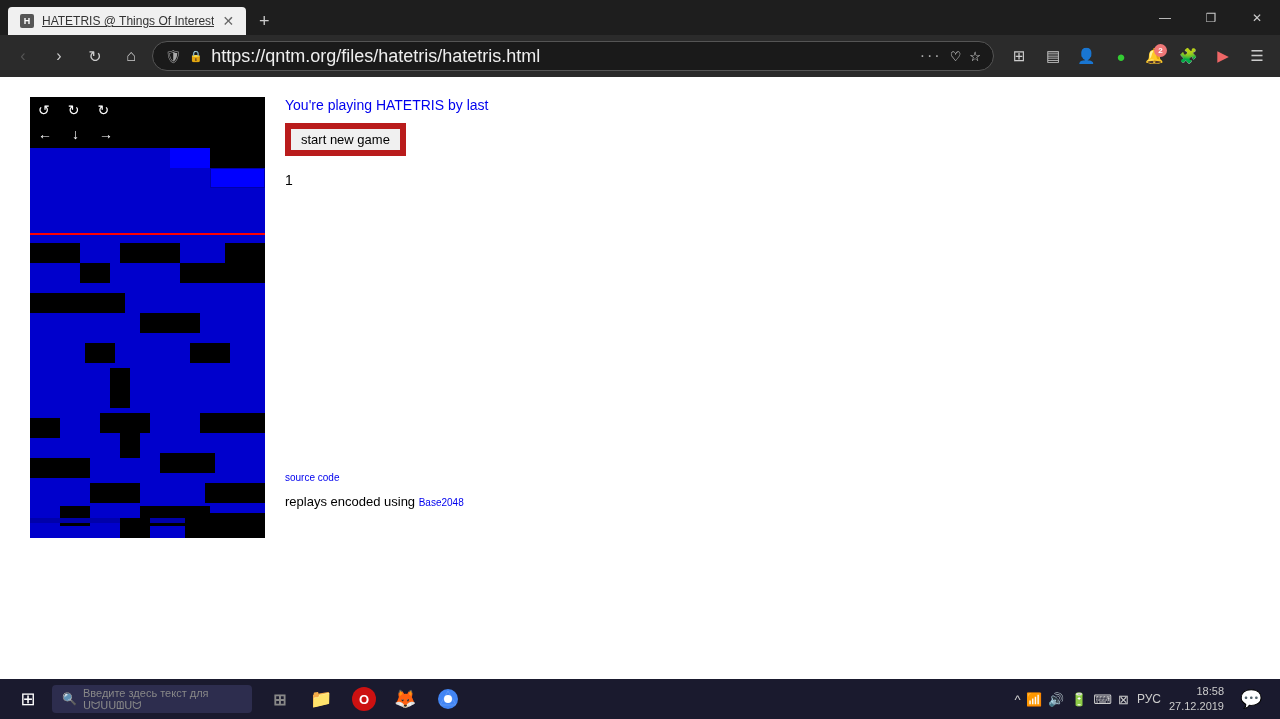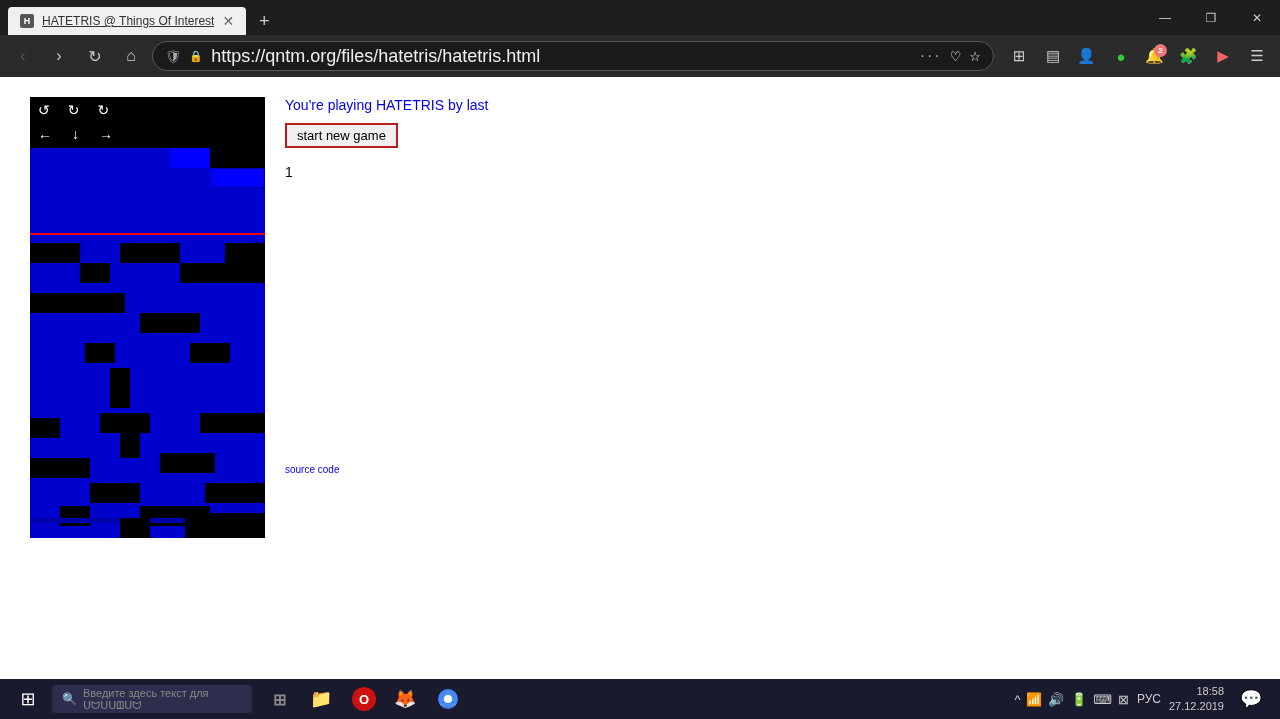--- a/index.html
+++ b/index.html
@@ -251,21 +251,21 @@
       text-decoration: none;
       font-size: 14px;
       display: block;
       margin-bottom: 10px;
     }
 
     .btn {
       display: inline-block;
       padding: 3px 10px;
       background: #f0f0f0;
-      border: 2px solid #b91c1c;
+      border: 6px solid #b91c1c;
       cursor: pointer;
       font-size: 13px;
       margin-bottom: 8px;
       color: #000;
     }
 
     .score-text {
       font-size: 14px;
       margin: 8px 0;
       color: #000;
@@ -528,20 +528,23 @@
         <div style="margin-bottom:6px;">
           <button class="btn">start new game</button>
         </div>
 
         <div class="score-text">1</div>
 
 
         <div style="margin-top: 280px;">
           <a class="source-link" href="#">source code</a>
         </div>
+        <div class="encoded-text">
+          <span>replays encoded using </span><a class="source-link" href="#">Base2048</a>
+        </div>
       </div>
     </div>
   </div>
 
   <div class="taskbar">
     <div class="start-btn">
       <span style="color:white;font-size:18px;">⊞</span>
     </div>
 
     <div class="search-bar">

